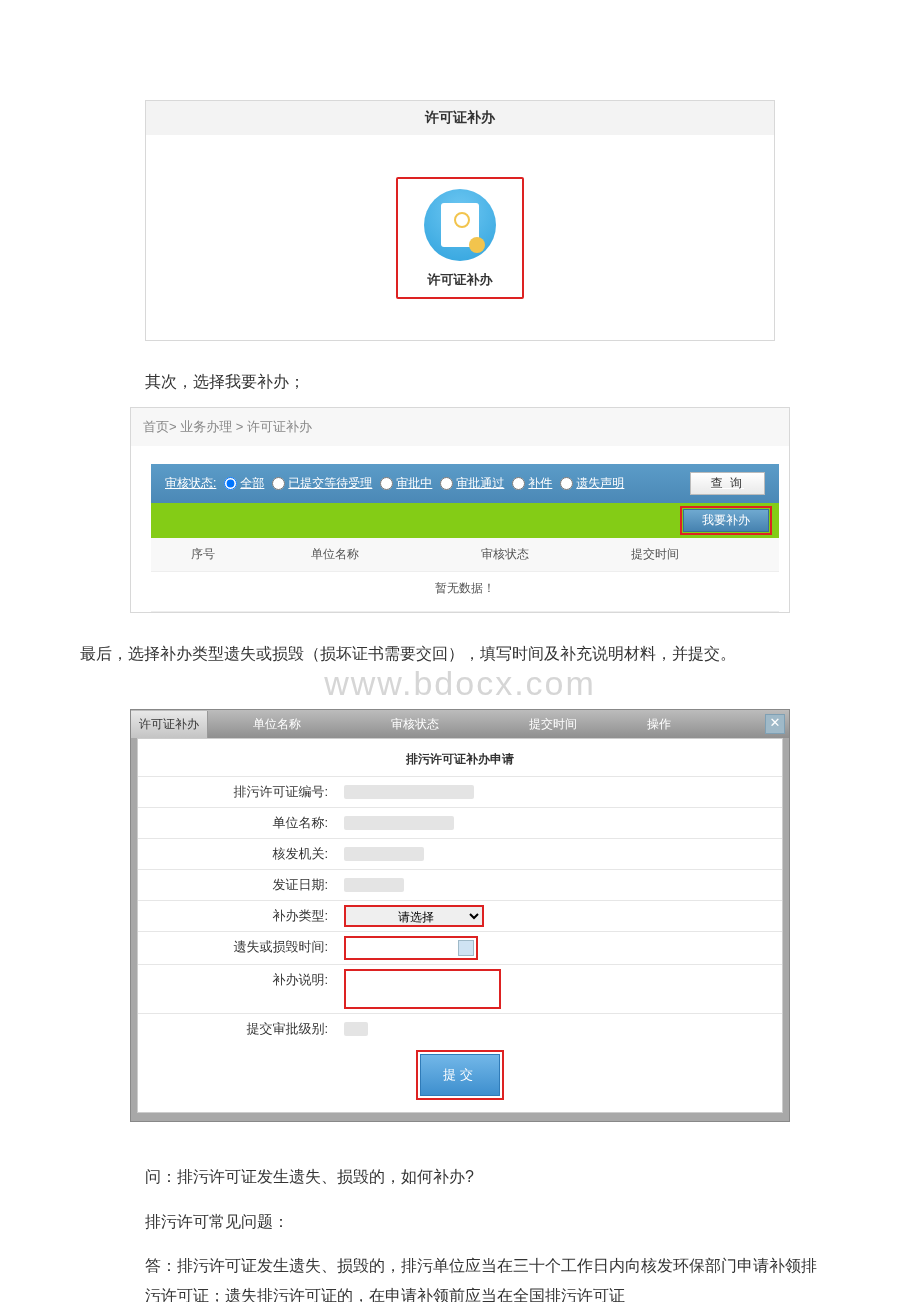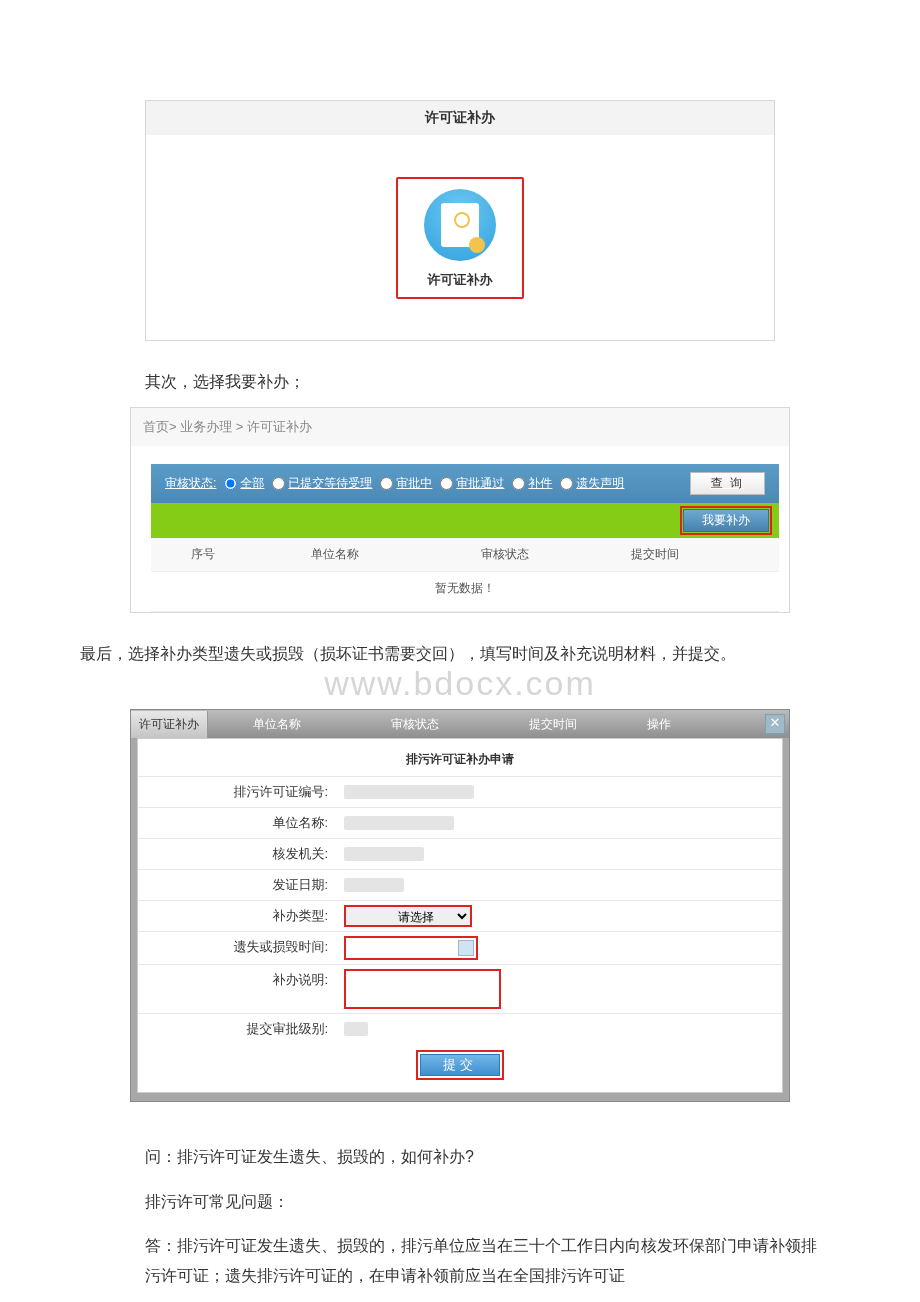--- a/index.html
+++ b/index.html
@@ -246,37 +246,37 @@
     display:inline-block;
     height: 14px;
     background: #e4e4e4;
     border-radius:2px;
   }
   select.hl, input.hl, textarea.hl {
     border: 2px solid #d22;
     font-size: 12px;
     padding: 2px 4px;
   }
-  select.hl { width: 128px; height: 22px; padding-left: 48px; }
+  select.hl { width: 140px; height: 22px; padding-left: 48px; }
   input.hl  { width: 122px; height: 16px; }
   textarea.hl { width: 145px; height: 32px; resize: none; }
   .cal-icon {
     display:inline-block; width:14px; height:14px;
     background:#cfe3f3; border:1px solid #9fb9c8;
     margin-left:-20px;
   }
   .submit-row {
     text-align: center;
     padding: 10px 0 16px 0;
   }
   .btn-submit {
     background: linear-gradient(#72b7e8,#3e8fce);
     border: 1px solid #2f7bb8;
     color: #fff;
-    padding: 1px 22px;
+    padding: 11px 22px;
     font-size: 13px;
     cursor: pointer;
     letter-spacing: 4px;
     outline: 2px solid #d22;
     outline-offset: 2px;
   }
 
   .faq {
     margin: 40px 90px 40px 145px;
     font-size: 16px;

